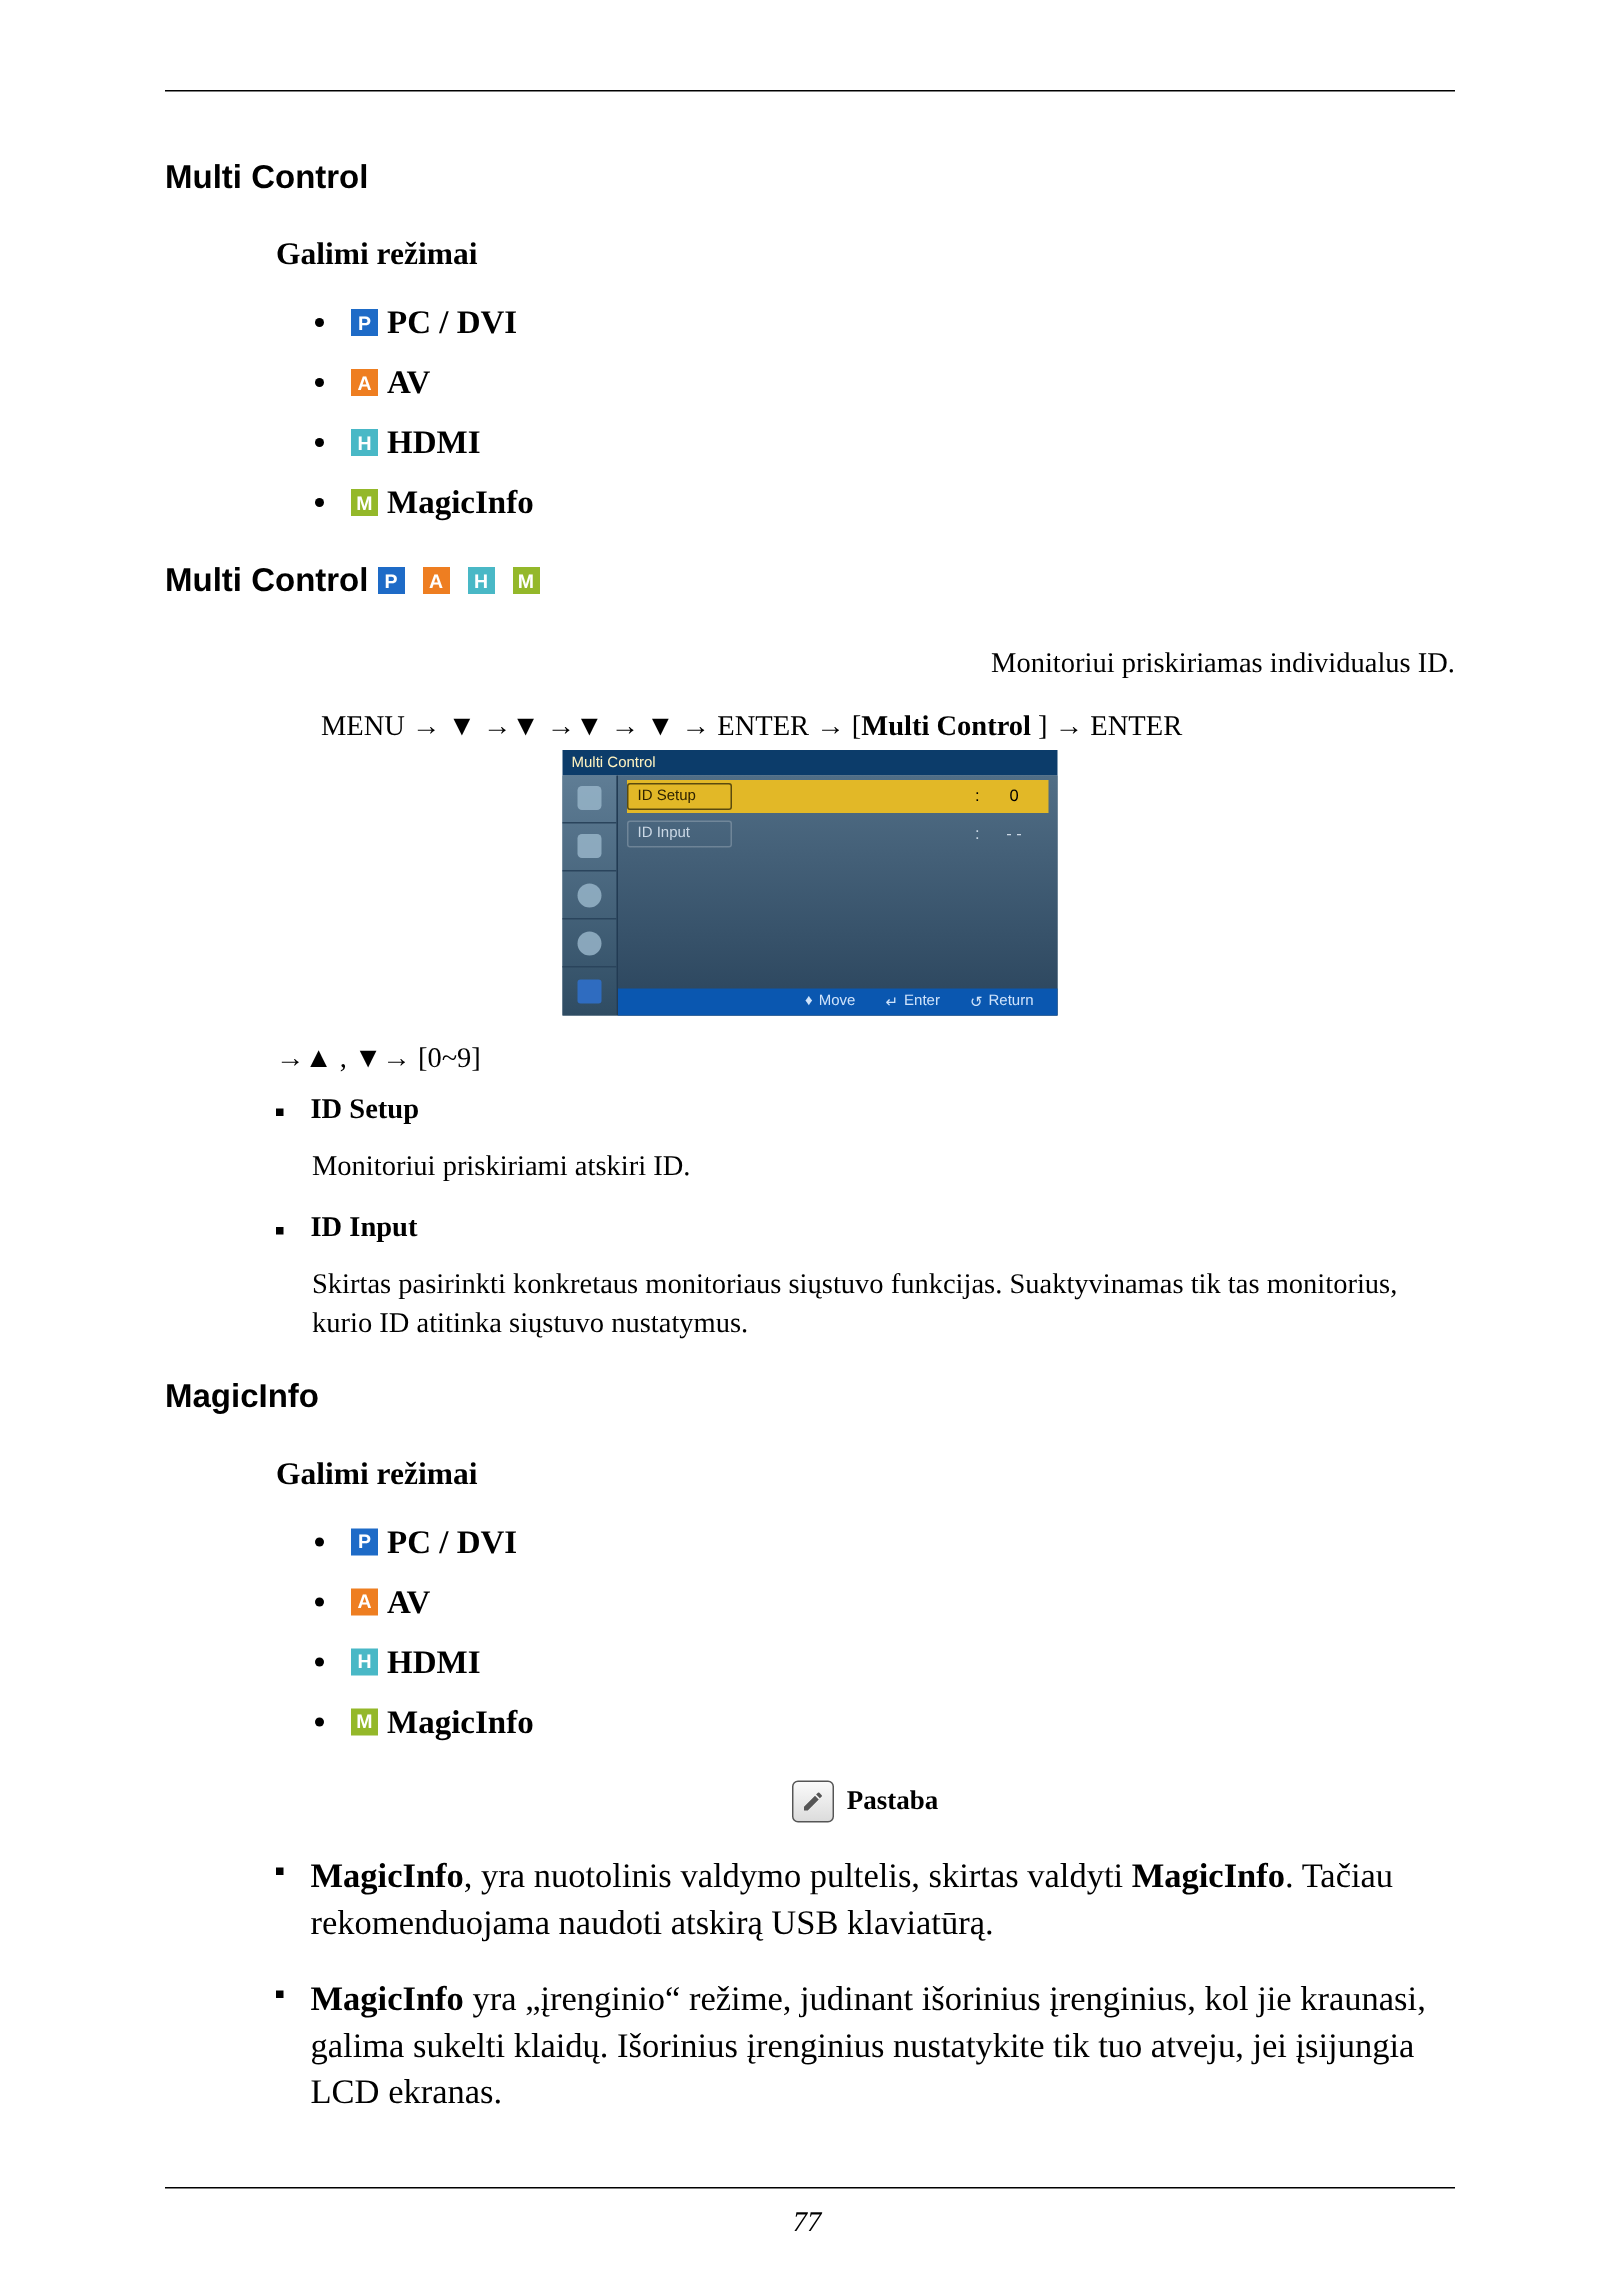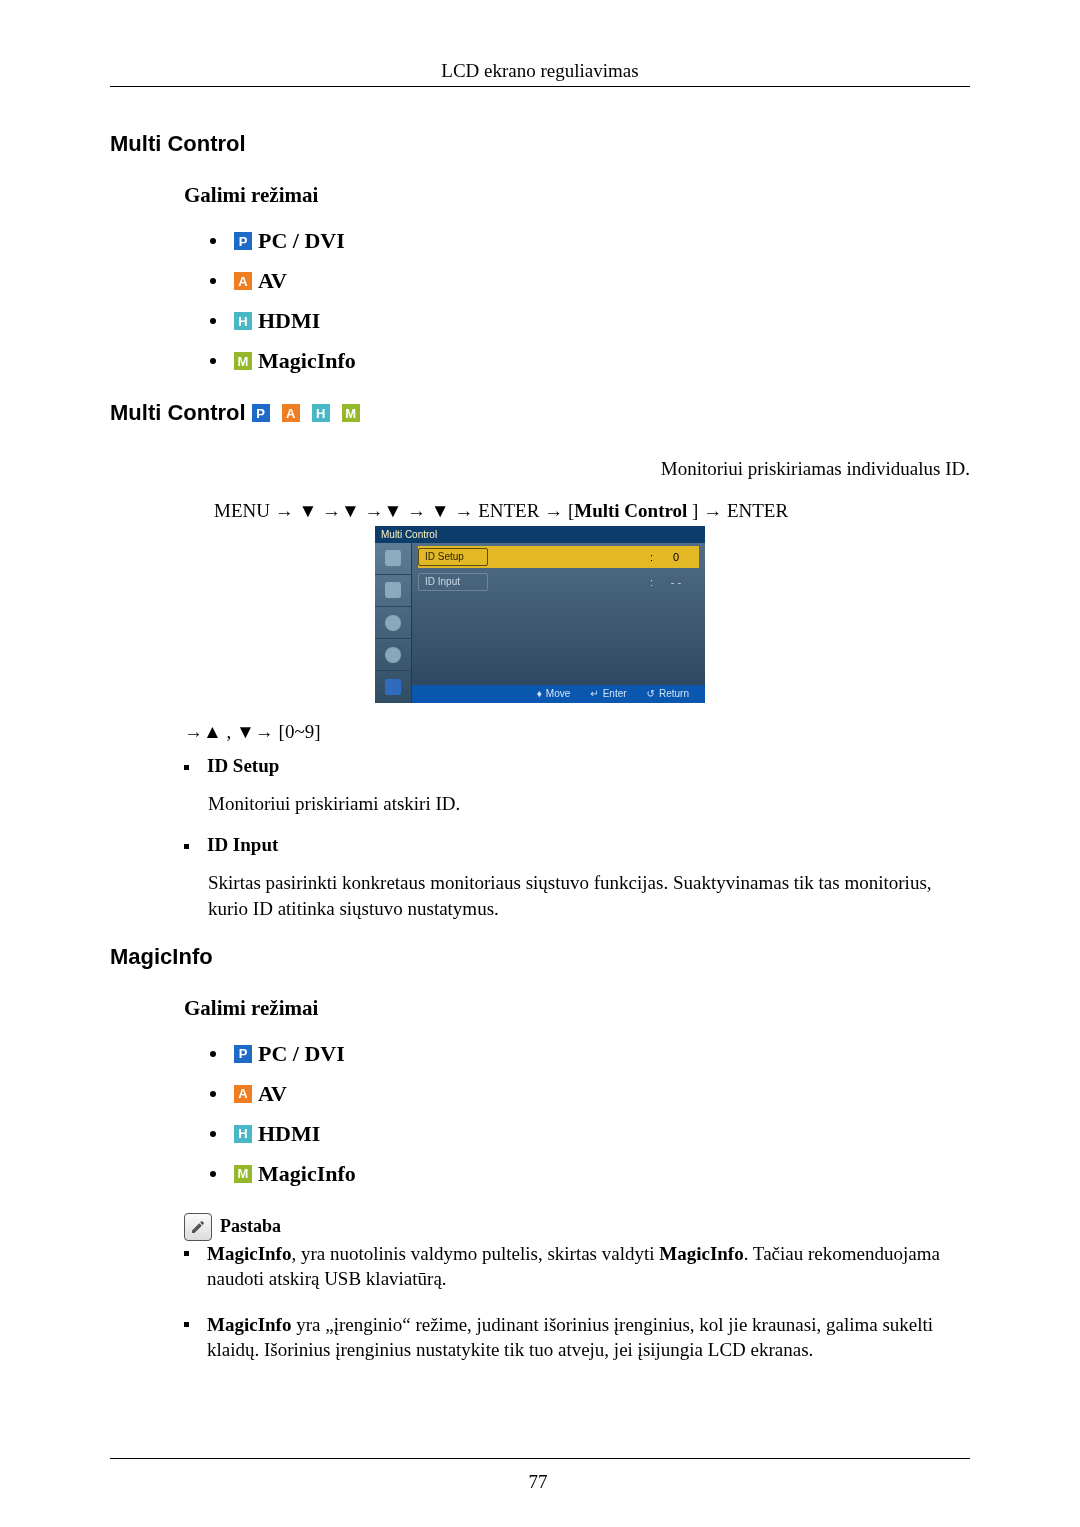--- a/index.html
+++ b/index.html
@@ -223,21 +223,22 @@
   }
   .sub-list .sub-desc {
     font-size: 19px;
     margin: 14px 0 0 24px;
     line-height: 1.35;
   }
   .note-row {
     display:flex;
     align-items:center;
     gap:8px;
-    margin: 0 0 0 74px;
+    margin: 0 0 20px 74px;
+    justify-content: center;
   }
   .note-icon {
     width: 26px;
     height: 26px;
     border: 1.5px solid #555;
     border-radius: 4px;
     display: inline-flex;
     align-items: center;
     justify-content: center;
     background: linear-gradient(180deg,#fafafa,#dcdcdc);
@@ -246,21 +247,21 @@
   .note-label { font-weight: bold; font-size:18px; }
 
   .note-list {
     list-style: none;
     margin: 0 0 12px 74px;
     padding: 0;
   }
   .note-list li {
     display: flex;
     margin-bottom: 20px;
-    font-size: 19px;
+    font-size: 23px;
     line-height:1.35;
   }
   .note-list .nb {
     width: 5px;
     height: 5px;
     background: #000;
     margin: 10px 18px 0 0;
     flex-shrink:0;
   }
   .note-text .bold { font-weight: bold; }
@@ -272,28 +273,28 @@
     bottom: 60px;
     border: none;
     border-top: 1.5px solid #000;
   }
   .page-number {
     position: absolute;
     left: 0; right: 4px;
     bottom: 34px;
     text-align: center;
     font-size: 19px;
+    font-style: italic;
   }
 </style>
 </head>
 <body>
 
 <div class="page">
 
-  <div class="header-text">LCD ekrano reguliavimas</div>
   <hr class="hr-top">
 
   <div class="h1">Multi Control</div>
 
   <div class="h2">Galimi režimai</div>
   <ul class="mode-list">
     <li>
       <span class="bullet"></span>
       <span class="mode-icon icon-p">P</span>
       <span class="mode-label">PC / DVI</span>

